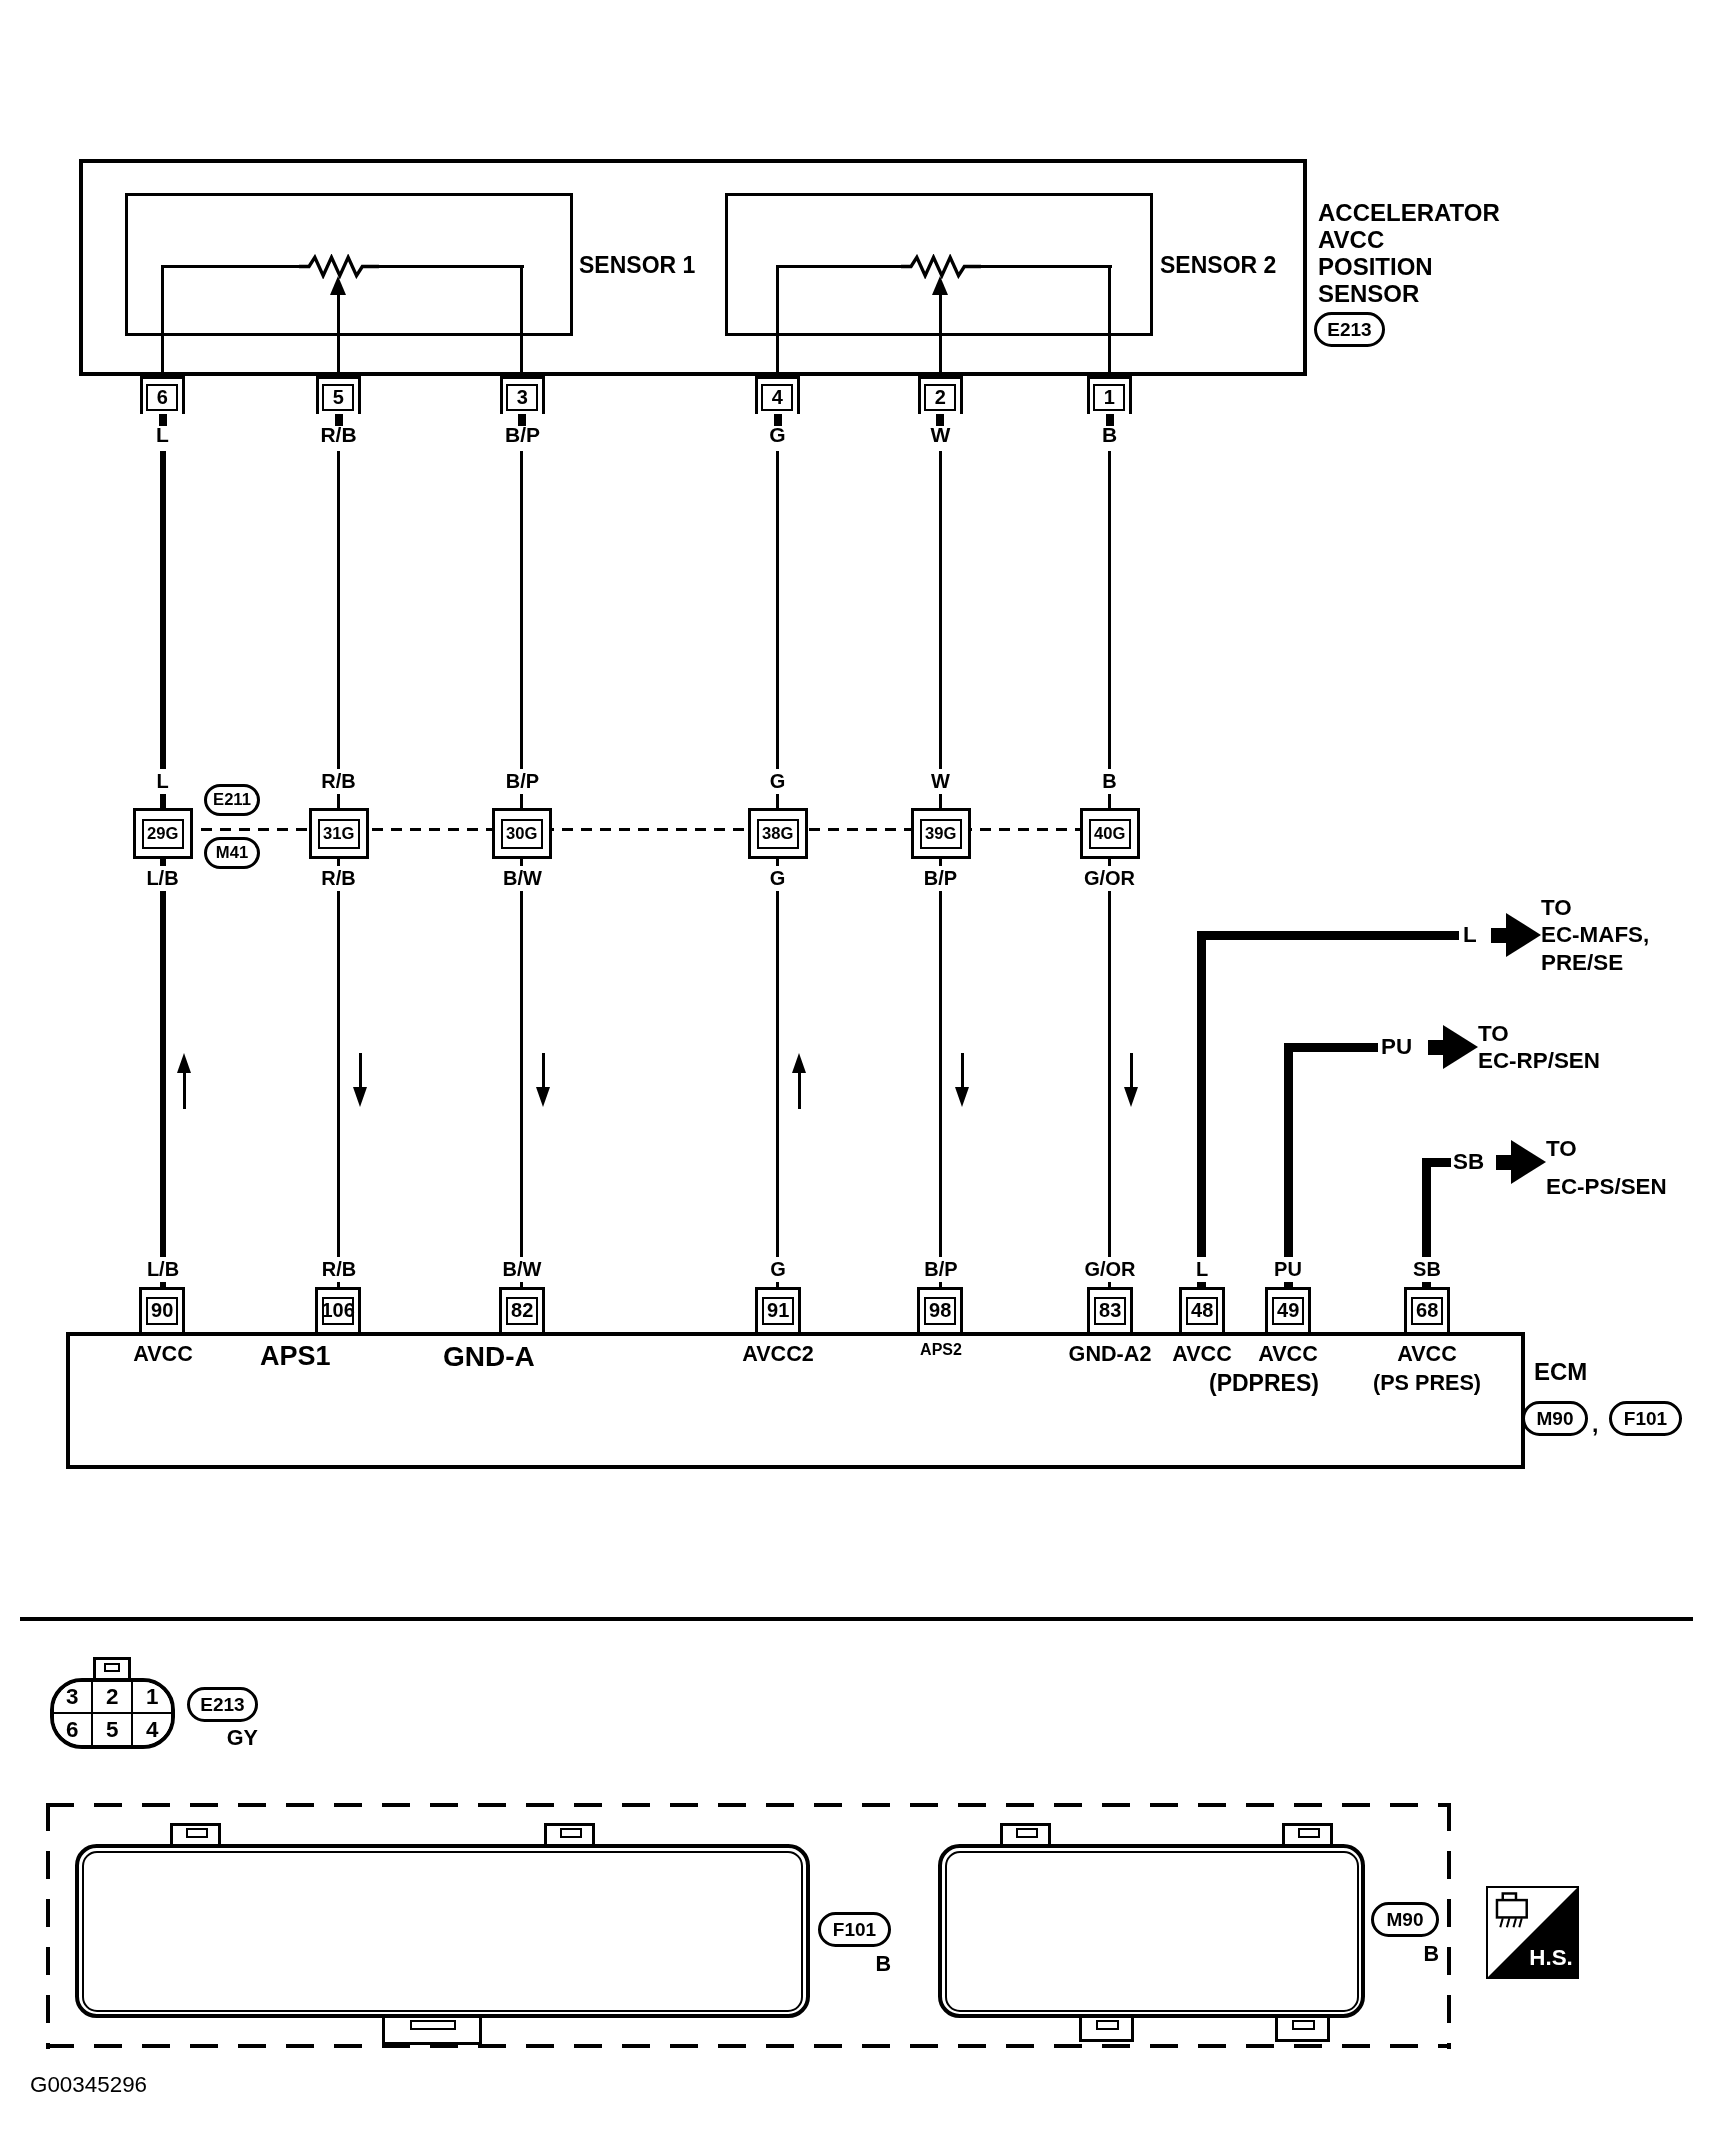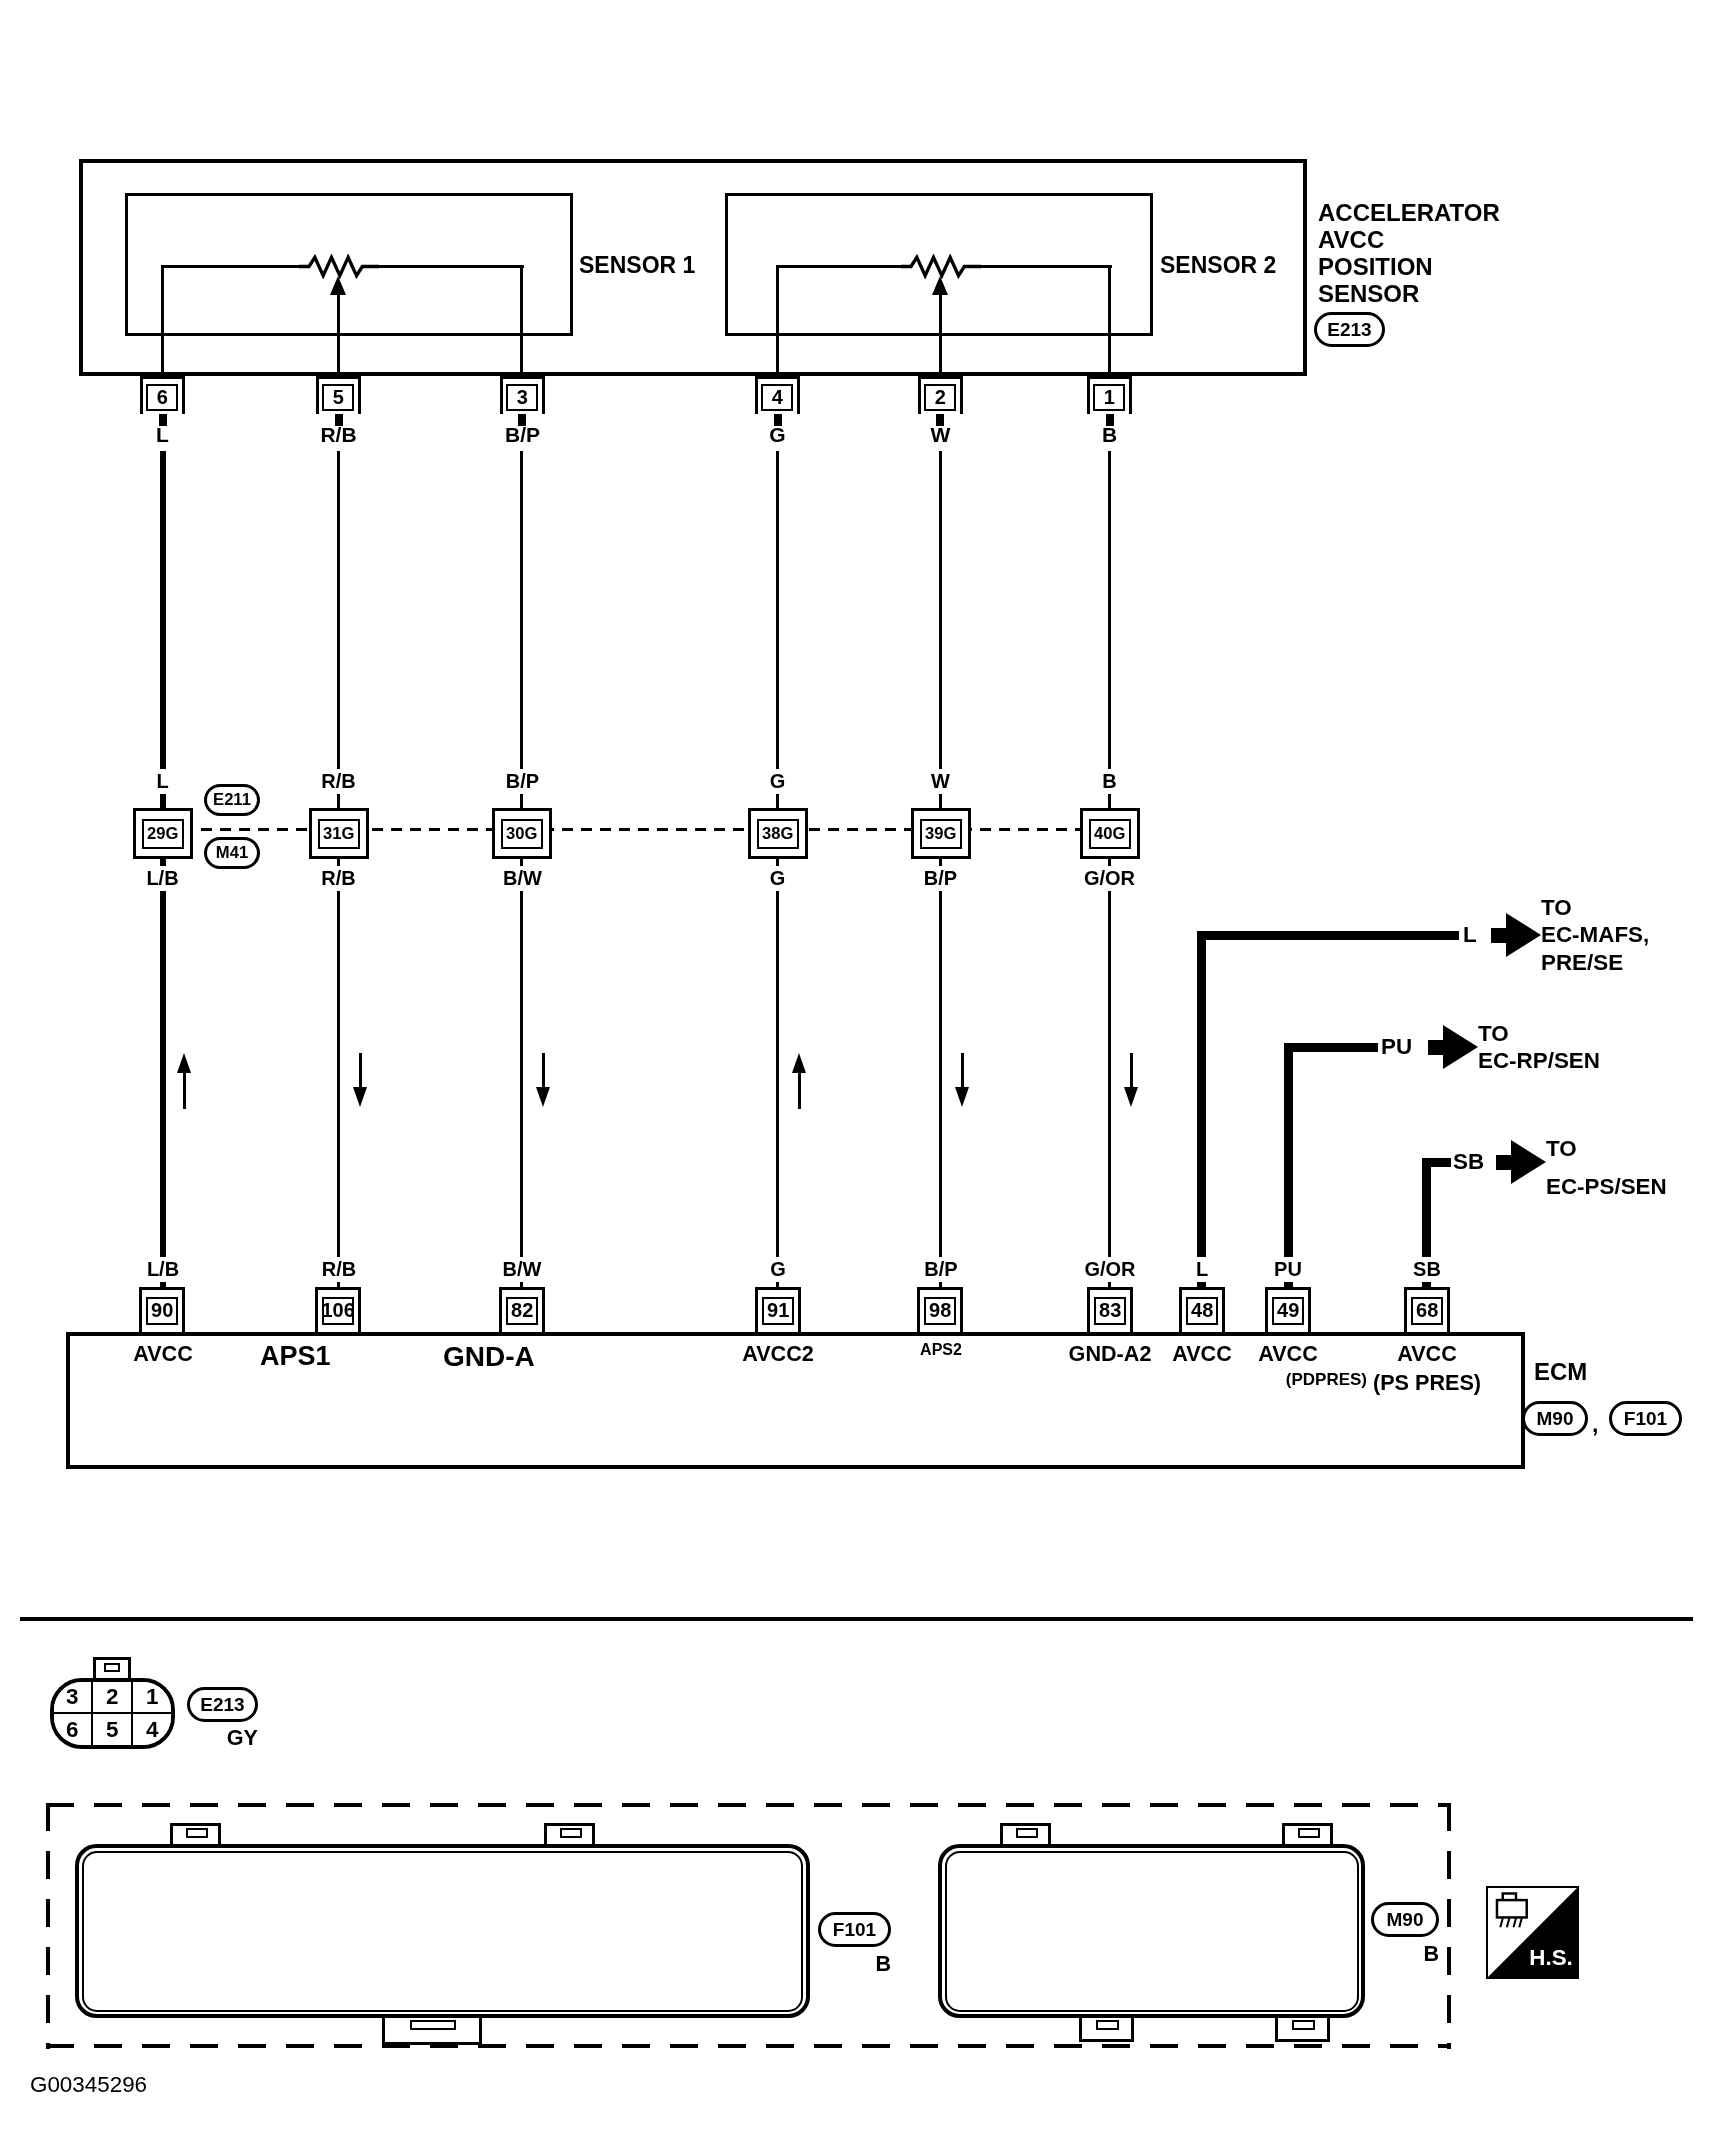--- a/index.html
+++ b/index.html
@@ -188,21 +188,21 @@
       <div style="position: absolute; left: 1167px; top: 1257px; width: 70px; text-align: center; font-size: 20px; font-weight: 700; background: rgb(255, 255, 255); line-height: 25px;">L</div>
       <div style="position: absolute; left: 1179px; top: 1287px; width: 46px; height: 46px; border-top: 3.3px solid rgb(0, 0, 0); border-right: 3.3px solid rgb(0, 0, 0); border-left: 3.3px solid rgb(0, 0, 0); border-image: initial; border-bottom: none; background: rgb(255, 255, 255);">
         <div style="position: absolute; left: 4.2px; top: 6.6px; width: 32px; height: 28px; border: 2.5px solid rgb(0, 0, 0); display: flex; align-items: center; justify-content: center; font-size: 20px; font-weight: 700;">48</div>
       </div>
       <div style="position: absolute; left: 1123px; top: 1341px; width: 158px; text-align: center; font-size: 21.6px; font-weight: 600; white-space: nowrap;">AVCC</div>
       <div style="position: absolute; left: 1253px; top: 1257px; width: 70px; text-align: center; font-size: 20px; font-weight: 700; background: rgb(255, 255, 255); line-height: 25px;">PU</div>
       <div style="position: absolute; left: 1265px; top: 1287px; width: 46px; height: 46px; border-top: 3.3px solid rgb(0, 0, 0); border-right: 3.3px solid rgb(0, 0, 0); border-left: 3.3px solid rgb(0, 0, 0); border-image: initial; border-bottom: none; background: rgb(255, 255, 255);">
         <div style="position: absolute; left: 4.2px; top: 6.6px; width: 32px; height: 28px; border: 2.5px solid rgb(0, 0, 0); display: flex; align-items: center; justify-content: center; font-size: 20px; font-weight: 700;">49</div>
       </div>
       <div style="position: absolute; left: 1209px; top: 1341px; width: 158px; text-align: center; font-size: 21.6px; font-weight: 600; white-space: nowrap;">AVCC</div>
-      <div style="position: absolute; left: 1209px; top: 1370px; width: 158px; text-align: right; font-size: 17px; font-weight: 600; white-space: nowrap;">(PDPRES)</div>
+      <div style="position: absolute; left: 1209px; top: 1370px; width: 158px; text-align: left; font-size: 23px; font-weight: 600; white-space: nowrap;">(PDPRES)</div>
       <div style="position: absolute; left: 1392px; top: 1257px; width: 70px; text-align: center; font-size: 20px; font-weight: 700; background: rgb(255, 255, 255); line-height: 25px;">SB</div>
       <div style="position: absolute; left: 1404px; top: 1287px; width: 46px; height: 46px; border-top: 3.3px solid rgb(0, 0, 0); border-right: 3.3px solid rgb(0, 0, 0); border-left: 3.3px solid rgb(0, 0, 0); border-image: initial; border-bottom: none; background: rgb(255, 255, 255);">
         <div style="position: absolute; left: 4.2px; top: 6.6px; width: 32px; height: 28px; border: 2.5px solid rgb(0, 0, 0); display: flex; align-items: center; justify-content: center; font-size: 20px; font-weight: 700;">68</div>
       </div>
       <div style="position: absolute; left: 1348px; top: 1341px; width: 158px; text-align: center; font-size: 21.6px; font-weight: 600; white-space: nowrap;">AVCC</div>
       <div style="position: absolute; left: 1348px; top: 1370px; width: 158px; text-align: center; font-size: 21.6px; font-weight: 600; white-space: nowrap;">(PS PRES)</div>
       <div style="position: absolute; left: 170px; top: 1823px; width: 51px; height: 25px; border: 3.3px solid rgb(0, 0, 0); background: rgb(255, 255, 255);">
         <div style="position: absolute; left: 13.3px; top: 1.7px; width: 21.6px; height: 10px; border: 2.5px solid rgb(0, 0, 0);"></div>
       </div>
       <div style="position: absolute; left: 544px; top: 1823px; width: 51px; height: 25px; border: 3.3px solid rgb(0, 0, 0); background: rgb(255, 255, 255);">

